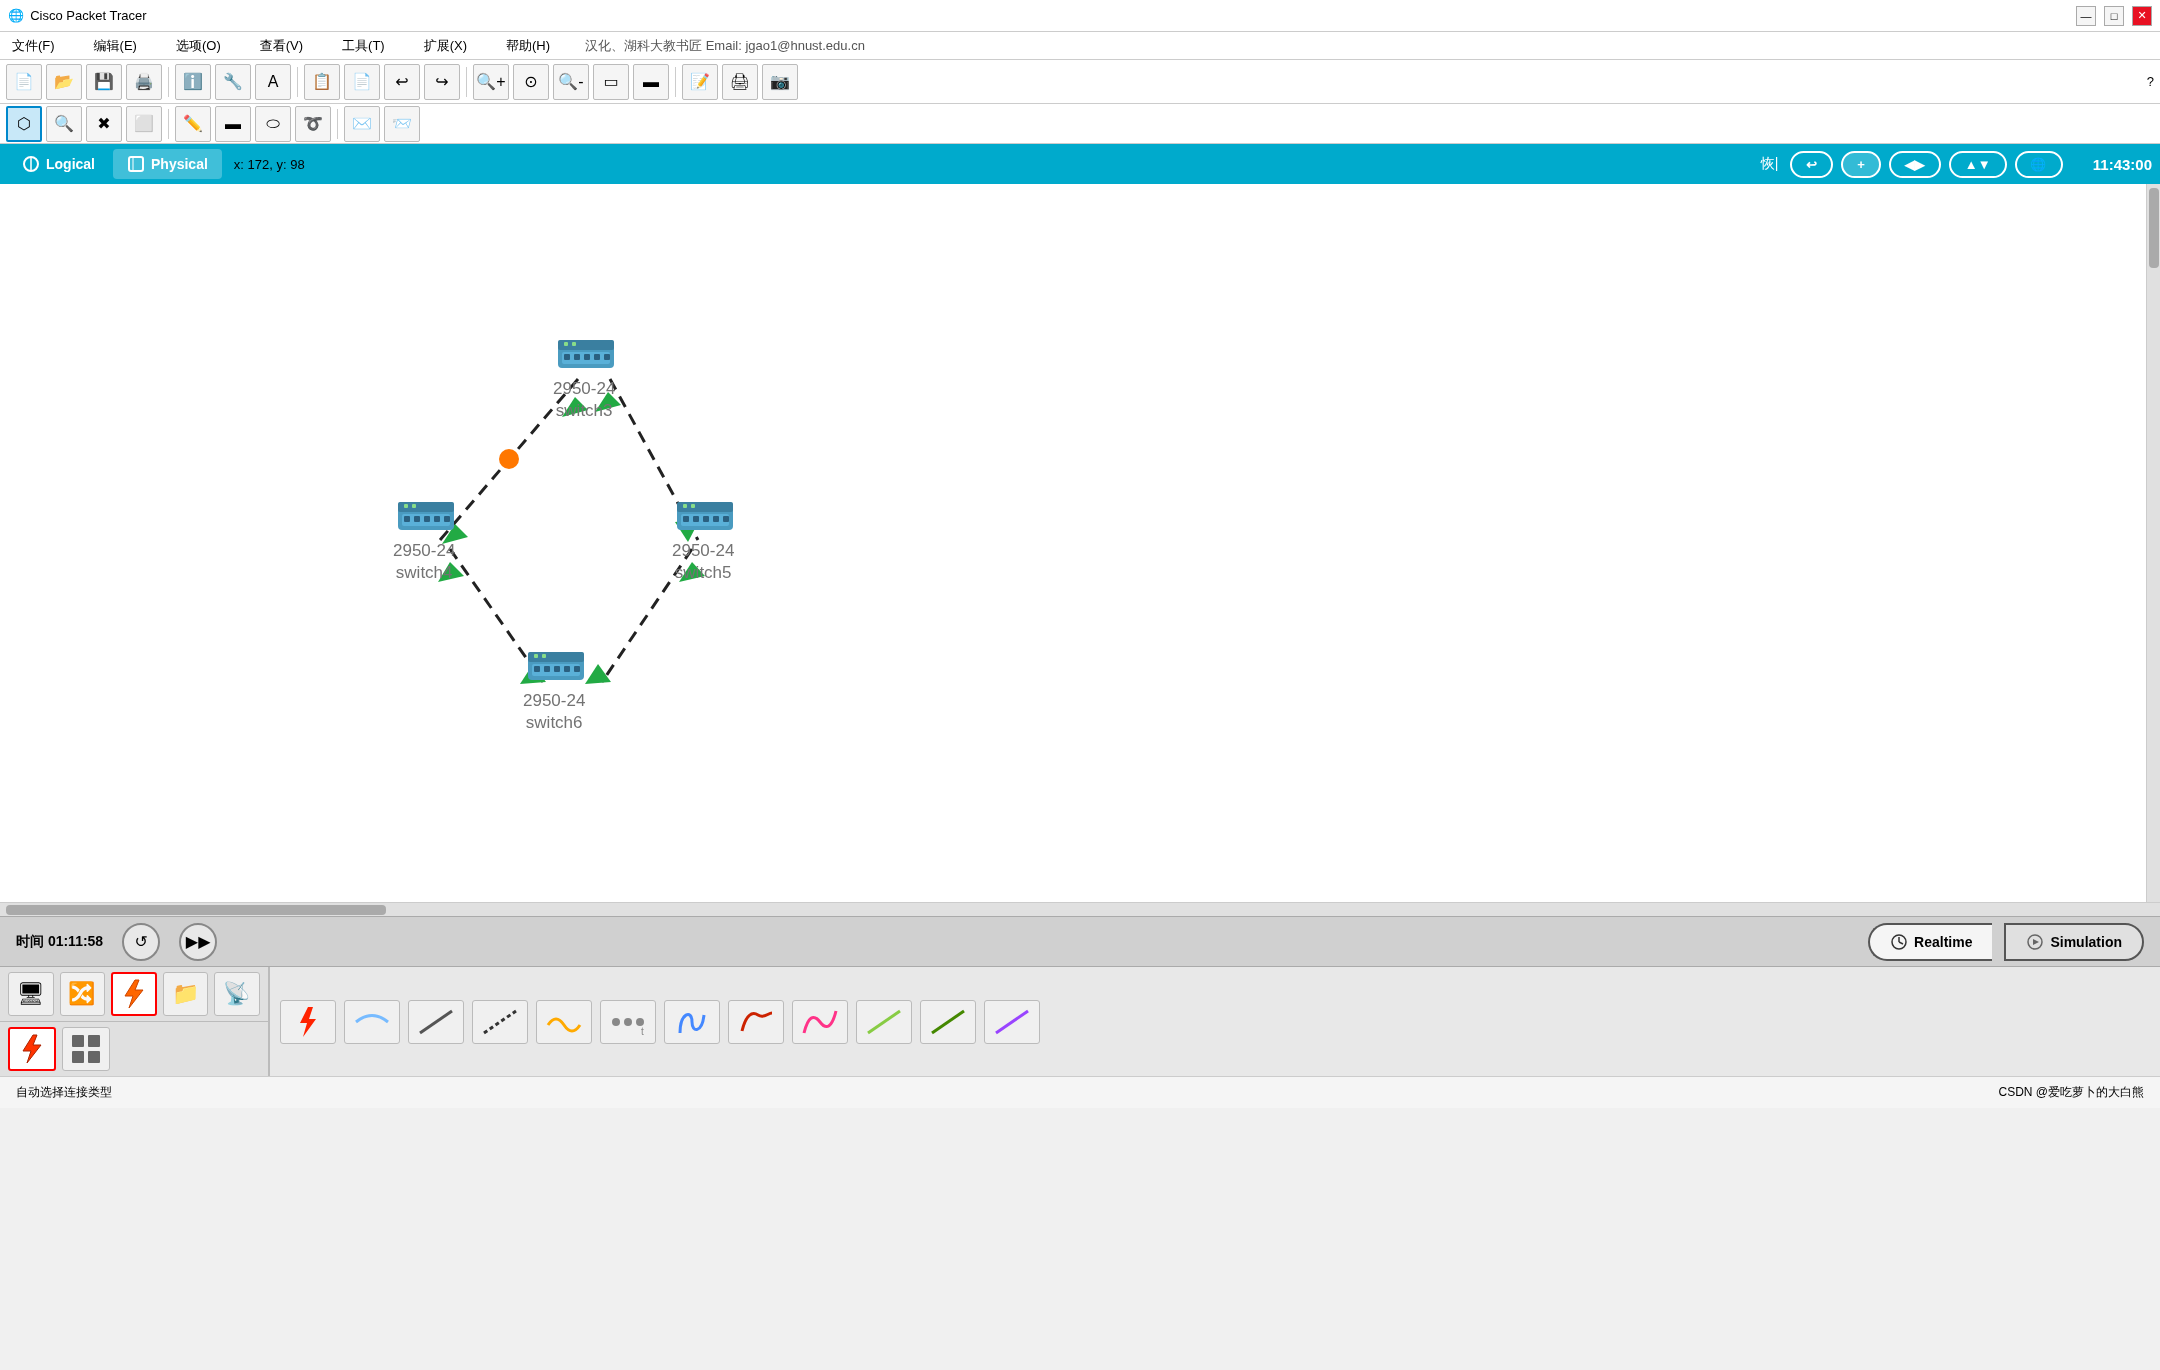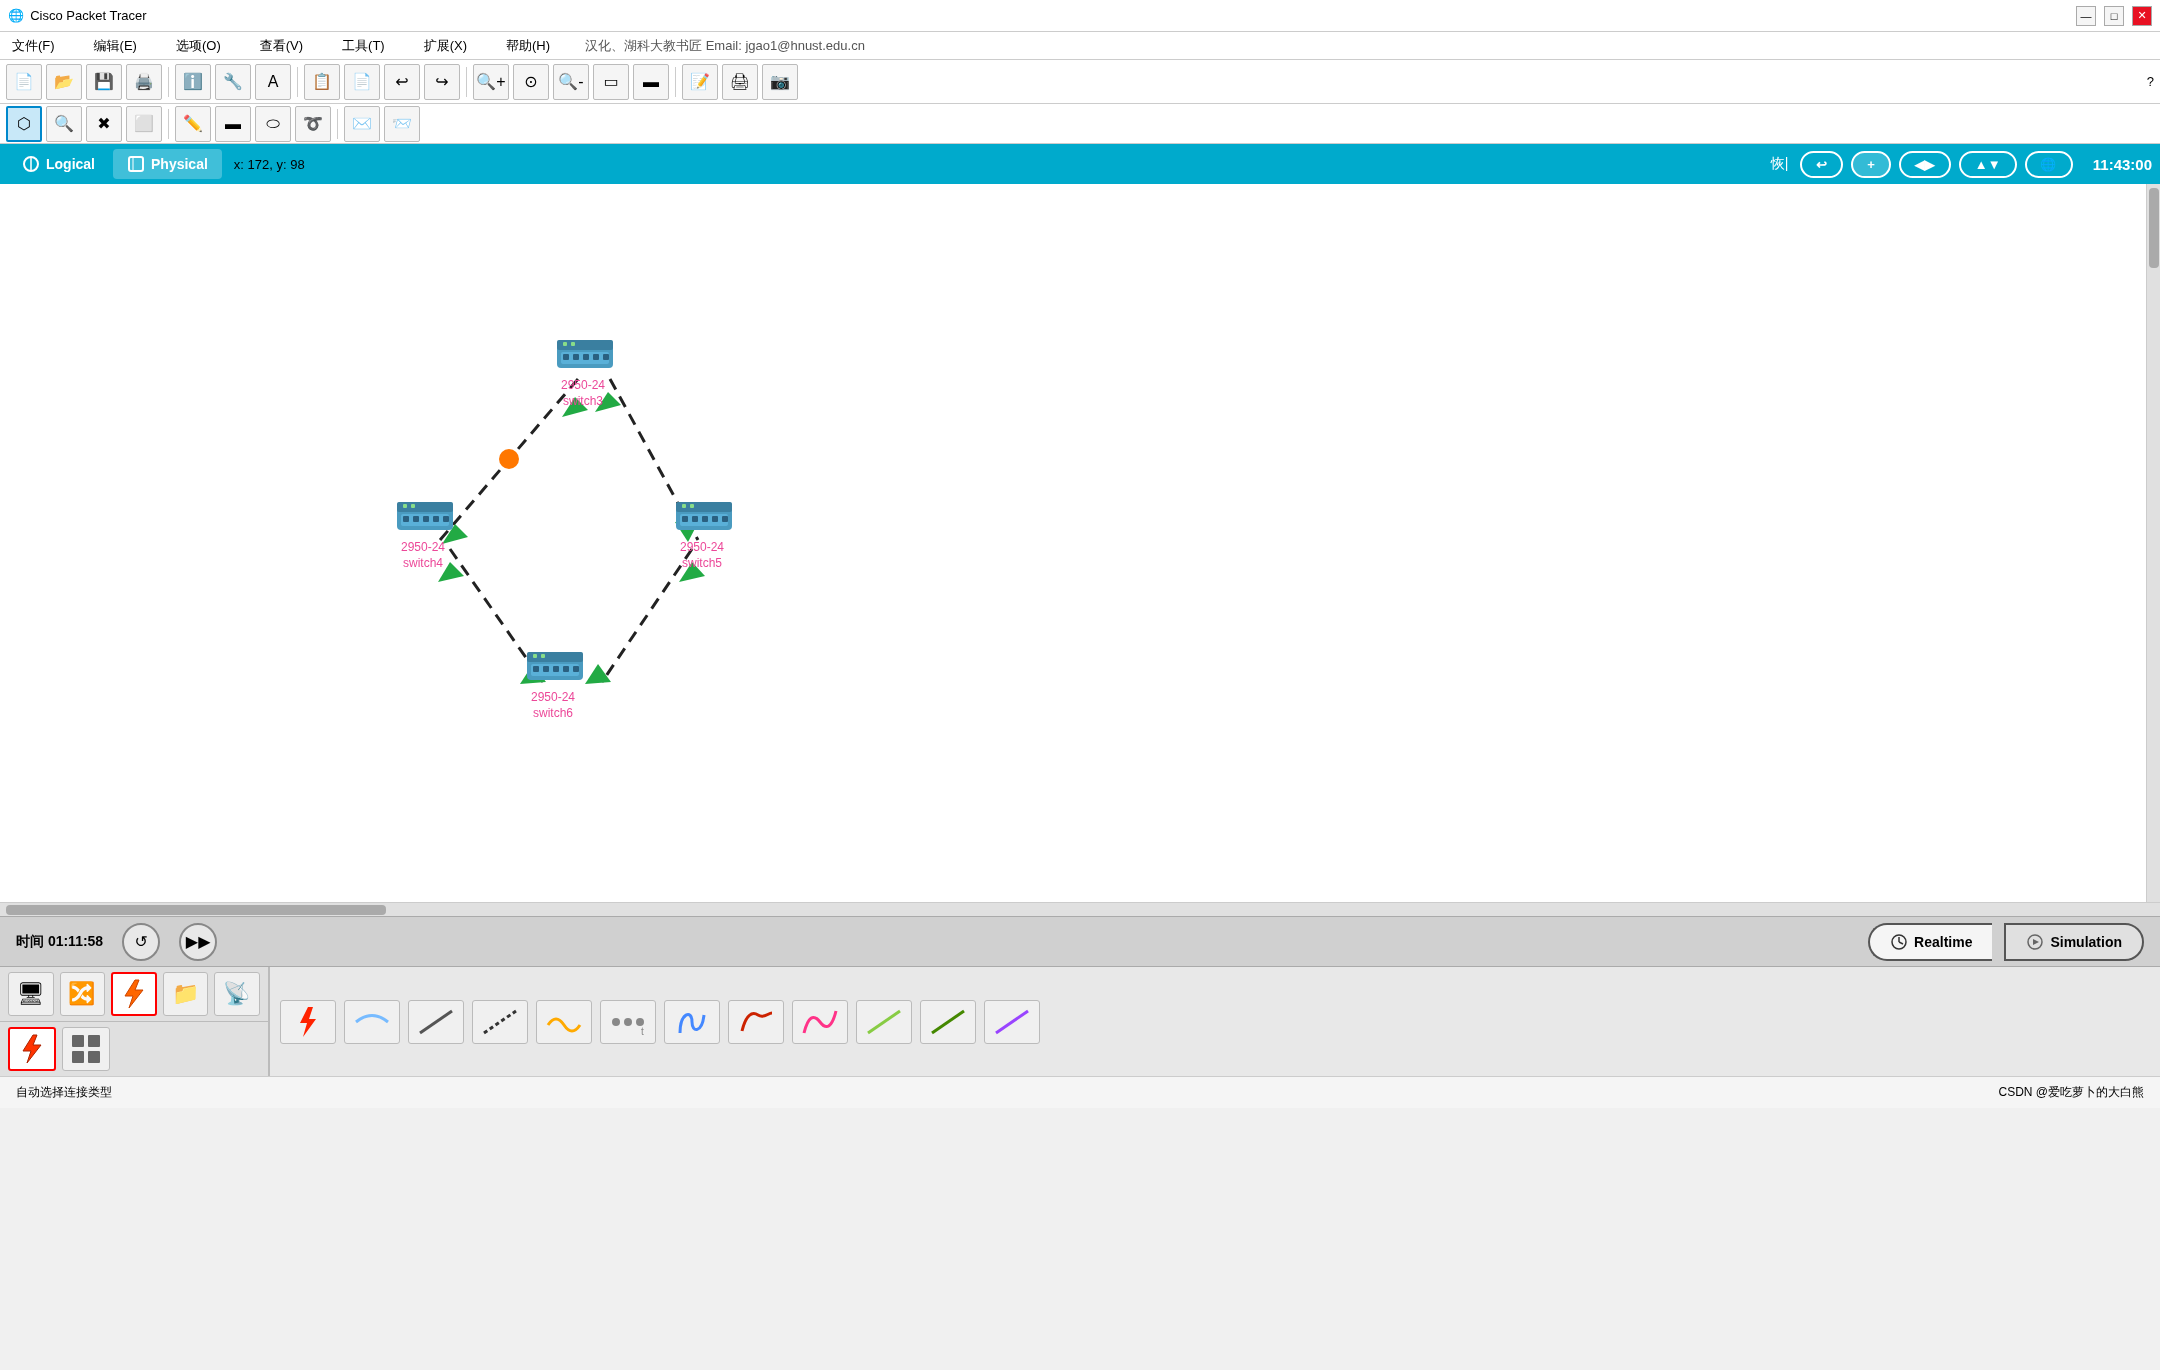--- a/index.html
+++ b/index.html
@@ -78,21 +78,21 @@
     }
 
     
     .switch-node {
       position: absolute; display: flex; flex-direction: column; align-items: center;
       cursor: pointer; user-select: none;
     }
     .switch-icon {
       width: 60px; height: 44px; position: relative;
     }
-    .switch-label { font-size: 12px; text-align: center; color: #ec4899; margin-top: 2px; line-height: 1.3; }
+    .switch-label { font-size: 17px; text-align: center; color: #737373; margin-top: 2px; line-height: 1.3; }
 
     
     #network-svg { position: absolute; top: 0; left: 0; width: 100%; height: 100%; pointer-events: none; }
 
     
     #timebar {
       display: flex; align-items: center; background: #d0d0d0; height: 50px; padding: 0 16px;
       border-top: 1px solid #aaa; justify-content: space-between;
     }
     #timebar-left { display: flex; align-items: center; gap: 19px; }
@@ -239,21 +239,21 @@
   </div>
   <span id="coords">x: 172, y: 98</span>
 
   <div id="tabbar-right">
     <span style="color:white;font-size:14px;margin-right:4px;">恢|</span>
     <div class="ctrl-btn">↩</div>
     <div class="ctrl-btn active">+</div>
     <div class="ctrl-btn">◀▶</div>
     <div class="ctrl-btn">▲▼</div>
     <div class="ctrl-btn">🌐</div>
-    <span id="clock" style="color:white;font-weight:bold;font-size:15px;margin-left:12px;">11:43:00</span>
+    <span id="clock" style="color:white;font-weight:bold;font-size:15px;margin-left:22px;">11:43:00</span>
   </div>
 </div>
 
 <div id="canvas-area">
 
   <svg id="network-svg">
 
     <line x1="578" y1="195" x2="440" y2="356" stroke="#222" stroke-width="3" stroke-dasharray="12,8"></line>
 
     <line x1="610" y1="195" x2="698" y2="356" stroke="#222" stroke-width="3" stroke-dasharray="12,8"></line>

